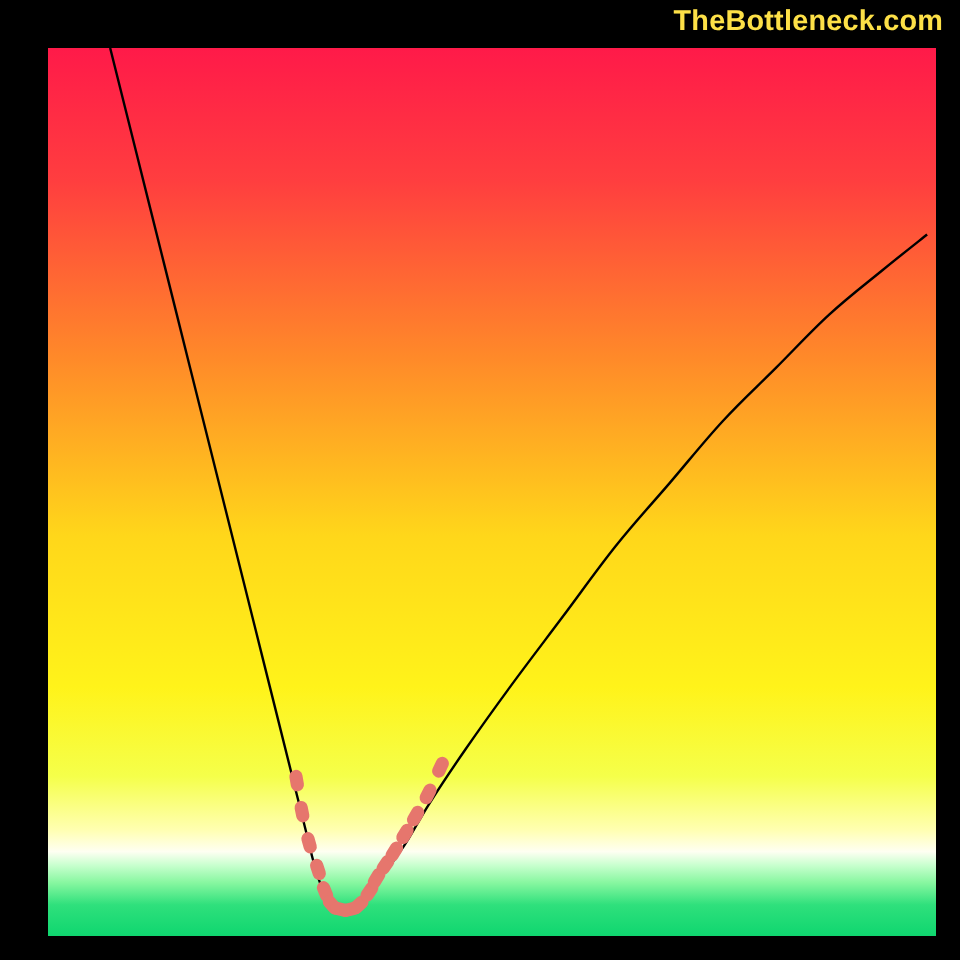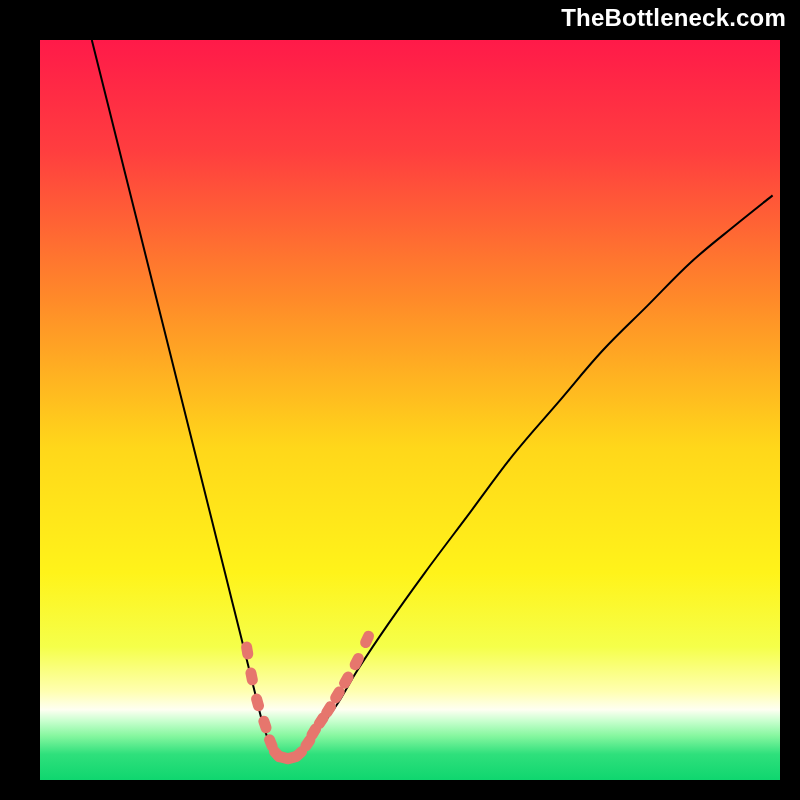--- a/index.html
+++ b/index.html
@@ -31,21 +31,21 @@
     left: 0;
     top: 0;
   }
   .watermark {
     position: absolute;
     top: 4px;
     right: 14px;
     font-family: Arial, Helvetica, sans-serif;
     font-size: 24px;
     font-weight: 600;
-    color: #ffffff;
+    color: #fde047;
     letter-spacing: 0.2px;
   }
 </style>
 </head>
 <body>
 
 <div class="frame">
   <div class="plot-area">
     <svg width="740" height="740" viewBox="0 0 740 740">
       <defs>

